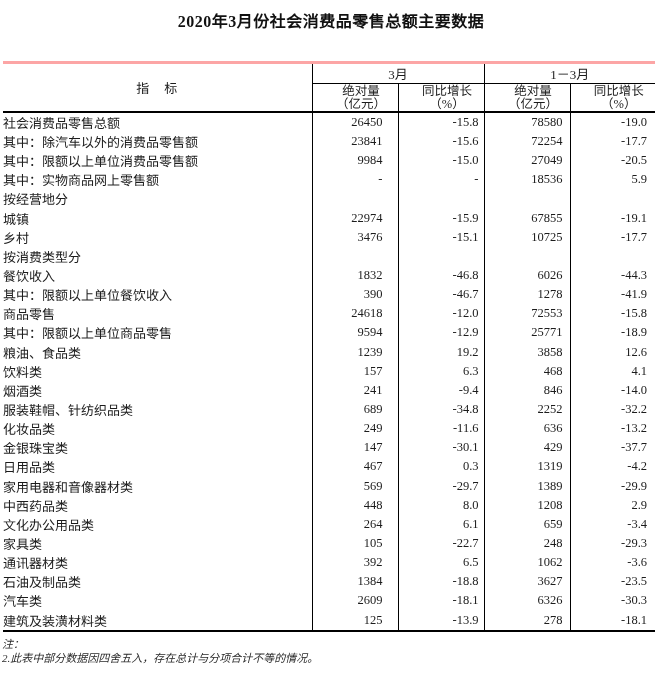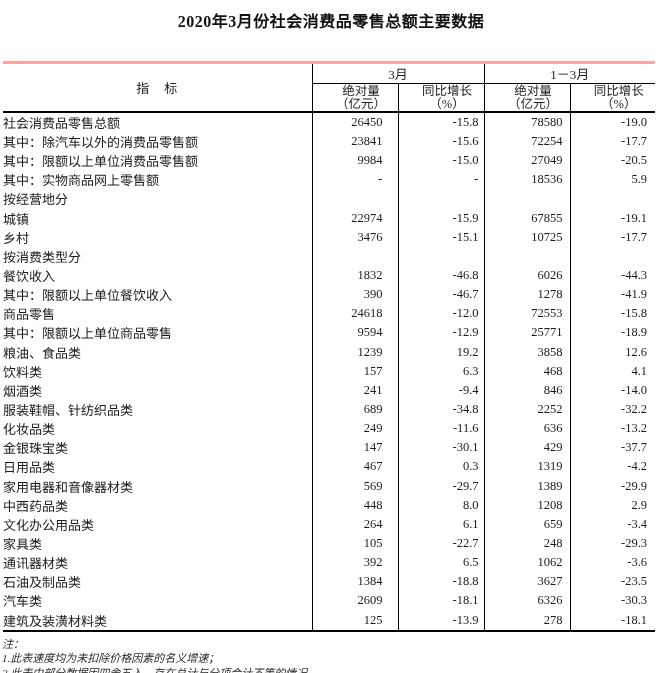--- a/index.html
+++ b/index.html
@@ -316,17 +316,16 @@
       <td class="val p1">125</td>
       <td class="val p2">-13.9</td>
       <td class="val p3">278</td>
       <td class="val p4">-18.1</td>
     </tr>
       </tbody>
   </table>
 
   <div class="notes">
     <div>注：</div>
-    <div>1.此表速度均为未扣除价格因素的名义增速；</div>
     <div>2.此表中部分数据因四舍五入，存在总计与分项合计不等的情况。</div>
   </div>
 
 </div>
 
 </body></html>

